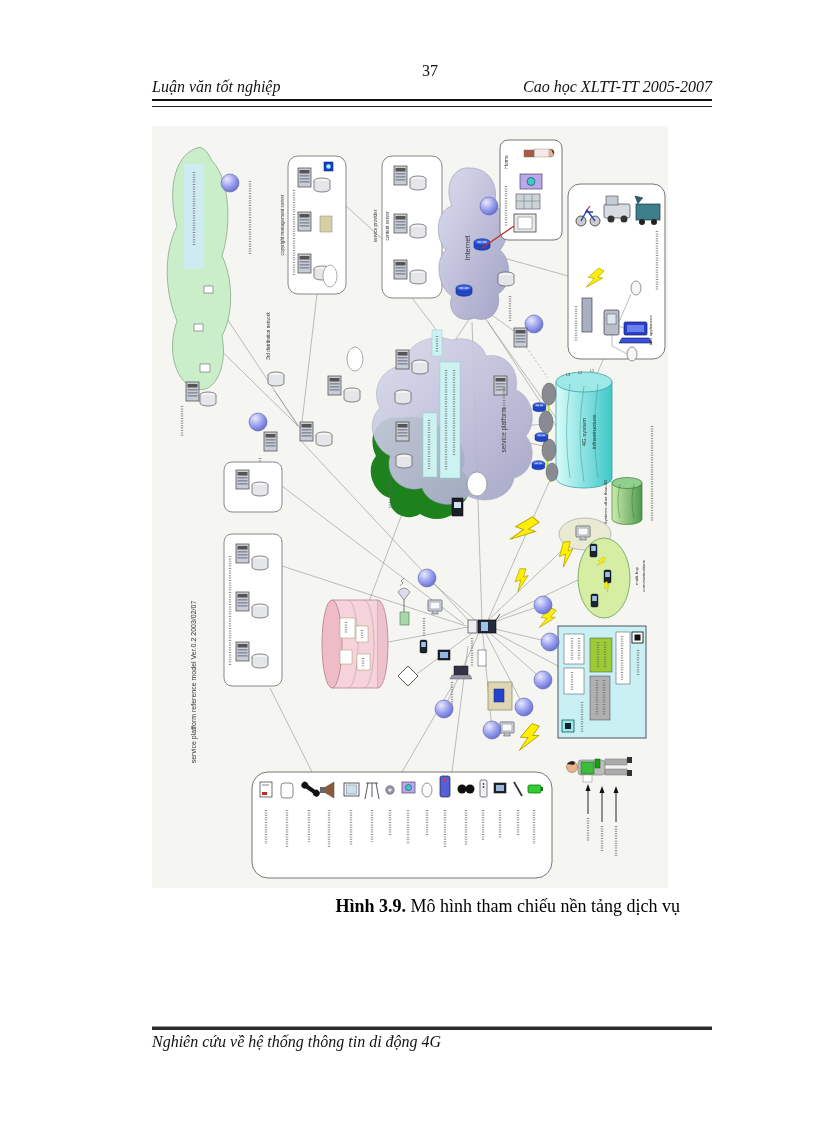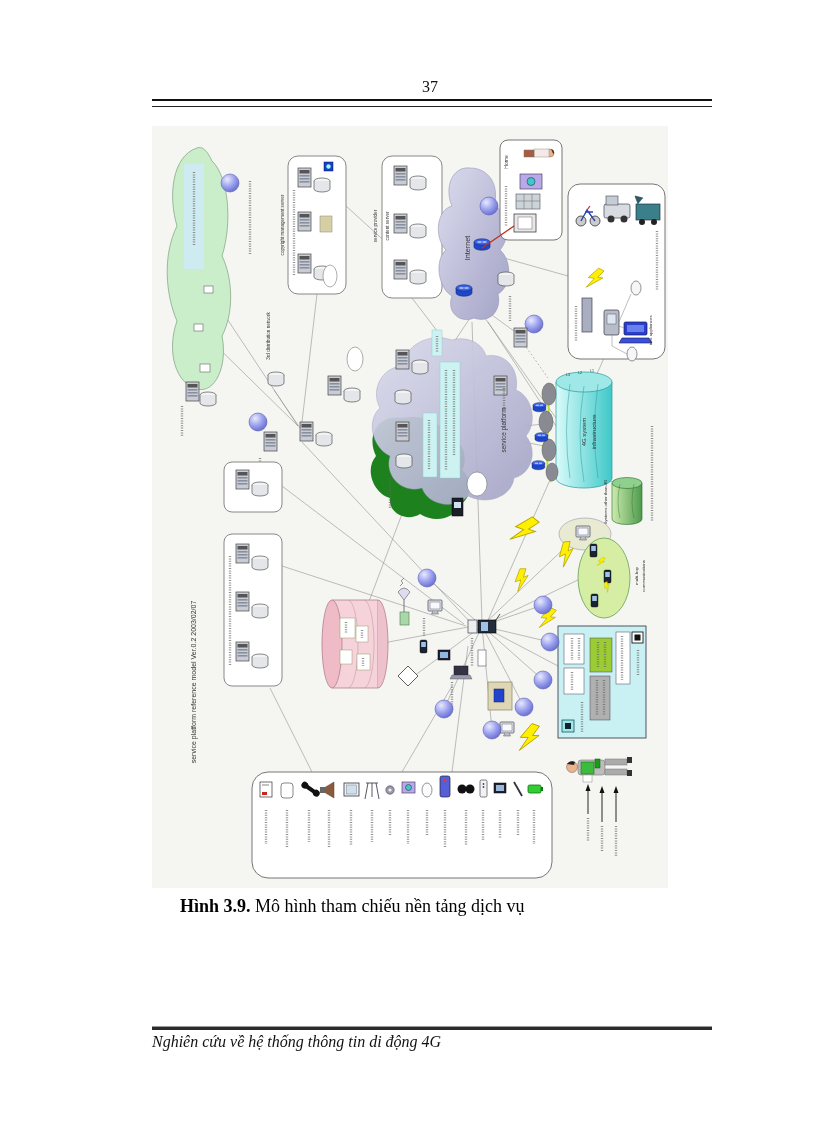--- a/index.html
+++ b/index.html
@@ -1,43 +1,48 @@
 <!DOCTYPE html>
 <html><head>
 <meta charset="utf-8">
 <style>
   html,body{margin:0;padding:0;background:#e9e9e9;}
   .page{position:relative;width:816px;height:1123px;background:#ffffff;margin:0 auto;
         font-family:"Liberation Serif", serif; overflow:hidden;}
   .hdr-text{position:absolute;top:78px;left:152px;width:560px;display:flex;
         justify-content:space-between;font-style:italic;font-size:16px;color:#111;}
-  .hdr-center{position:absolute;top:78px;left:400px;width:60px;text-align:center;
+  .hdr-center{position:absolute;top:62px;left:400px;width:60px;text-align:center;
         font-size:16px;color:#111;}
   .hdr-rule{position:absolute;left:152px;top:99px;width:560px;height:5px;
         border-top:2px solid #111;border-bottom:1.5px solid #222;}
   .figure-area{position:absolute;left:152px;top:126px;width:516px;height:762px;
         background:#f5f5f2;
         background-image:radial-gradient(#e3e3de 0.6px, transparent 0.6px);
         background-size:6px 6px;}
-  .caption{position:absolute;top:896px;left:180px;width:500px;text-align:left;
+  .caption{position:absolute;top:896px;left:180px;width:500px;text-align:right;
         font-size:18px;color:#000;}
   .caption b{font-weight:bold;}
   .ftr-rule{position:absolute;left:152px;top:1026px;width:560px;height:3px;
         background:#2b2b2b;border-top:1px solid #999;}
   .ftr-text{position:absolute;top:1033px;left:152px;width:560px;text-align:left;
         font-style:italic;font-size:16px;color:#111;}
   svg .mt{stroke:#666;stroke-width:2.4;stroke-dasharray:1 1.4;opacity:.7;}
   svg .ln{stroke:#8a8a8a;stroke-width:.55;fill:none;}
   svg .lb{font-family:"Liberation Sans", sans-serif;fill:#333;}
 </style>
 </head>
 <body>
 
 <div class="page">
 
+  <div class="hdr-text">
+    <span>Luận văn tốt nghiệp</span>
+    <span style="visibility:hidden">.</span>
+    <span>Cao học  XLTT-TT 2005-2007</span>
+  </div>
   <div class="hdr-center">37</div>
   <div class="hdr-rule"></div>
 
   <div class="figure-area">
   <svg width="516" height="762" viewBox="0 0 516 762">
     <defs>
       <radialGradient id="gs" cx="35%" cy="30%" r="75%">
         <stop offset="0%" stop-color="#e9eafc"></stop>
             <stop offset="55%" stop-color="#9aa0ee"></stop>
             <stop offset="100%" stop-color="#666cce"></stop>

